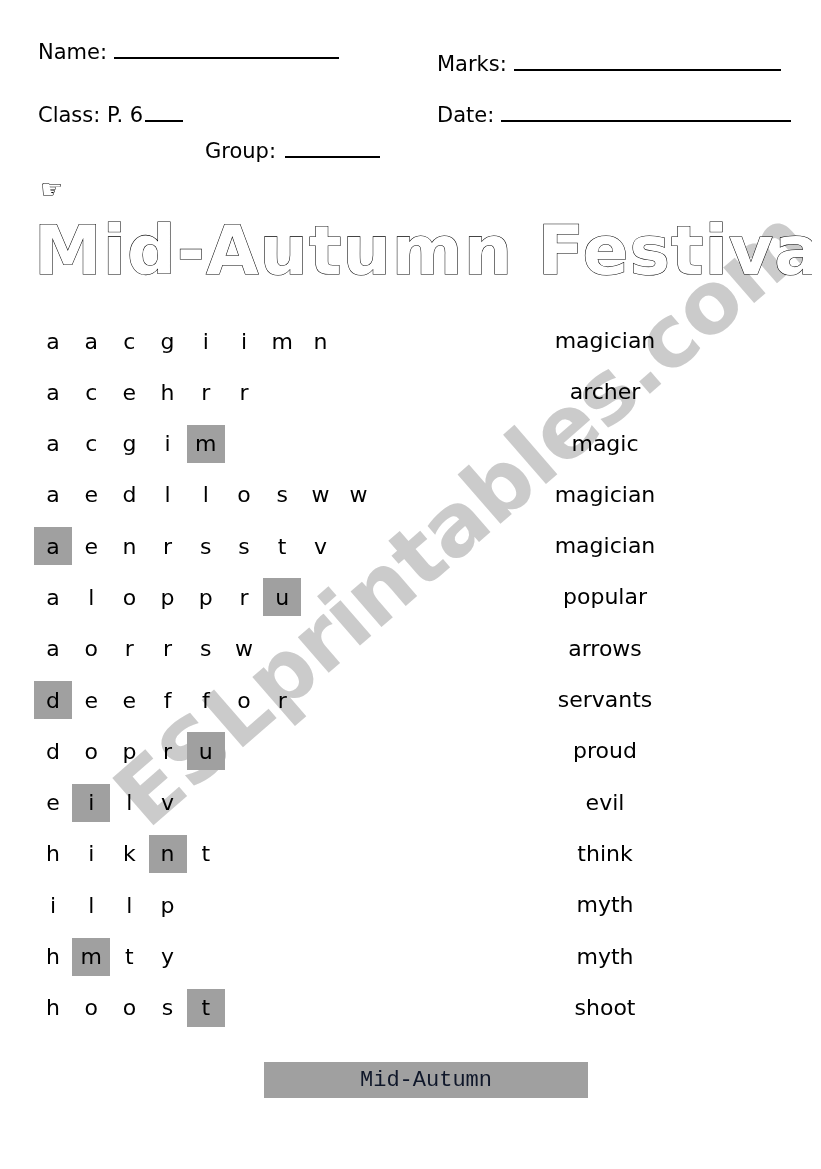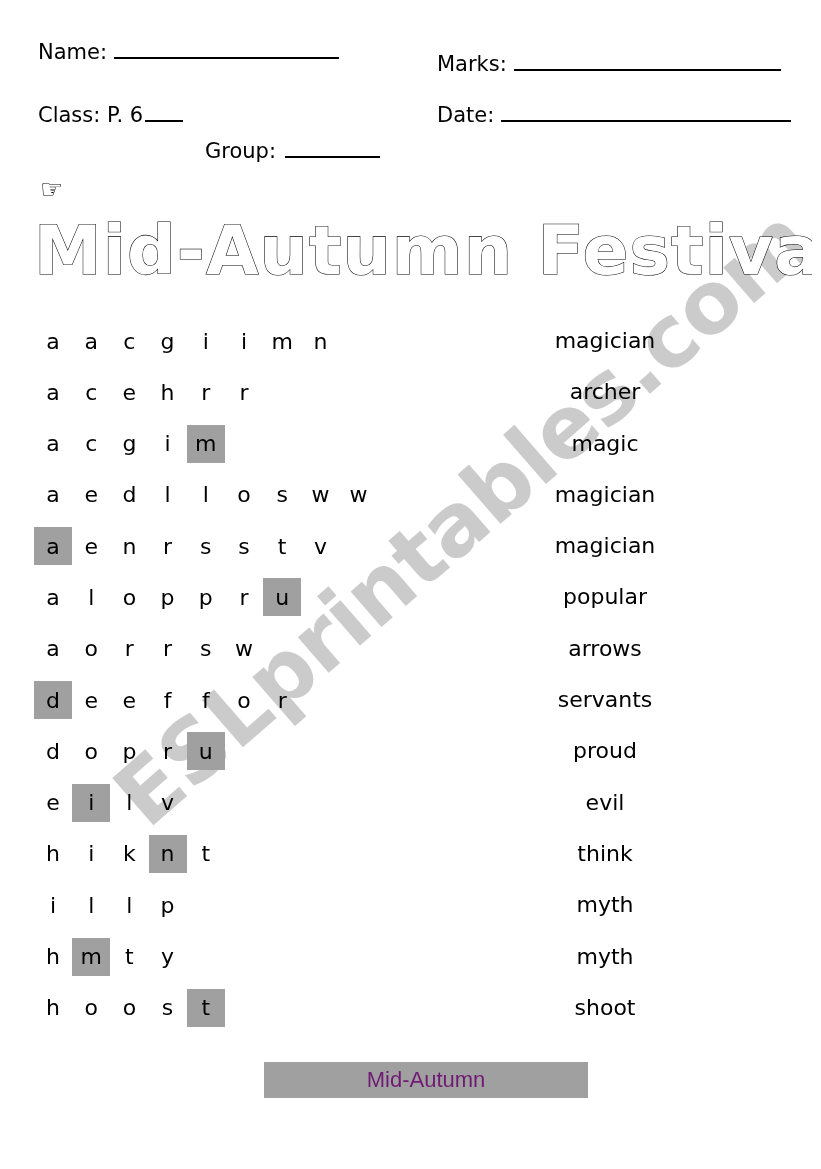--- a/index.html
+++ b/index.html
@@ -180,23 +180,23 @@
     top: 1062px;
     width: 324px;
     height: 36px;
     background: #a0a0a0;
     display: flex;
     align-items: center;
     justify-content: center;
     z-index: 10;
   }
   #answer-bar-text {
-    font-family: Liberation Sans, sans-serif;
+    font-family: Liberation Mono, monospace;
     font-size: 22px;
-    color: #701a75;
+    color: #0f172a;
   }
 </style>
 </head>
 <body>
 
 <div id="page">
 
   <div id="watermark">
     <div class="wm-text">ESLprintables.com</div>
   </div>

